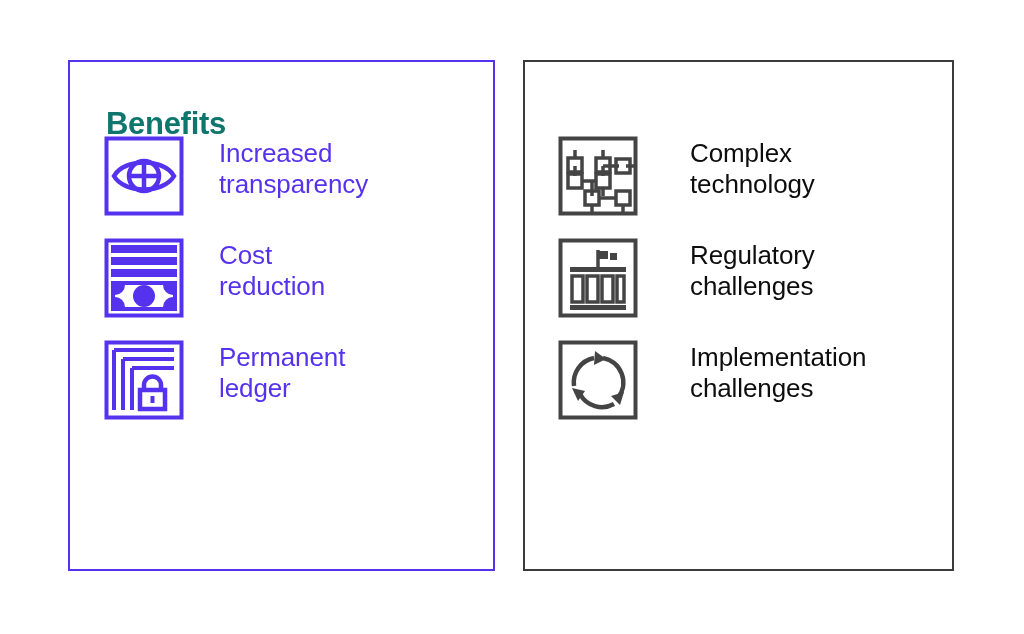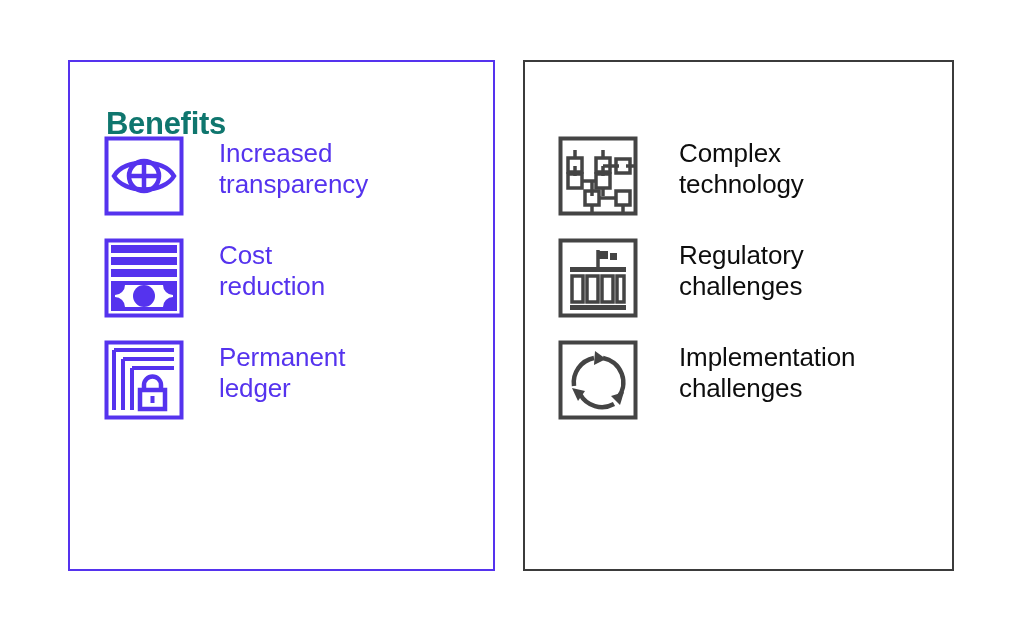--- a/index.html
+++ b/index.html
@@ -81,21 +81,21 @@
     padding-left: 35px;
     font-size: 26px;
     line-height: 31px;
     letter-spacing: -0.1px;
     padding-top: 2px;
     white-space: pre-line;
   }
   .panel-benefits .row-label { color: #5533ee; }
   .panel-unknowns .row-label { color: #0d0d0d; }
   .panel-unknowns .rows { left: 33px; }
-  .panel-unknowns .row-label { padding-left: 41px; }
+  .panel-unknowns .row-label { padding-left: 52px; }
 </style>
 </head>
 <body>
 
 <div class="canvas">
 
   <section class="panel panel-benefits">
     <h2 class="panel-title">Benefits</h2>
 
     <div class="rows">

